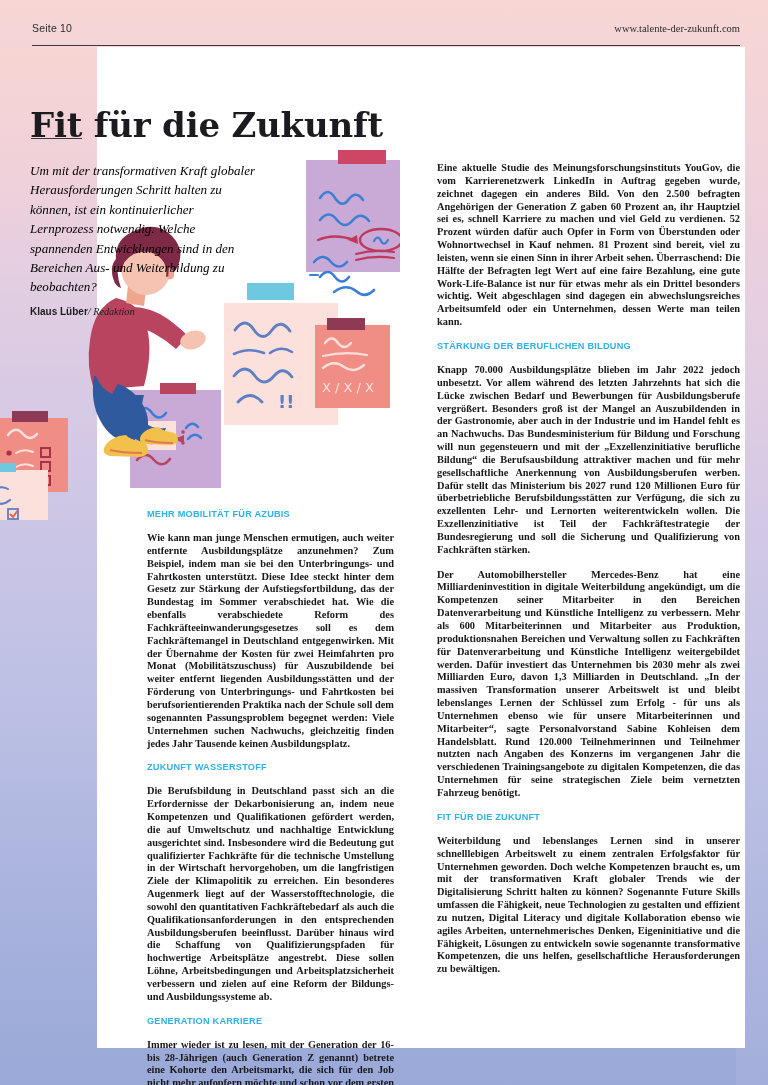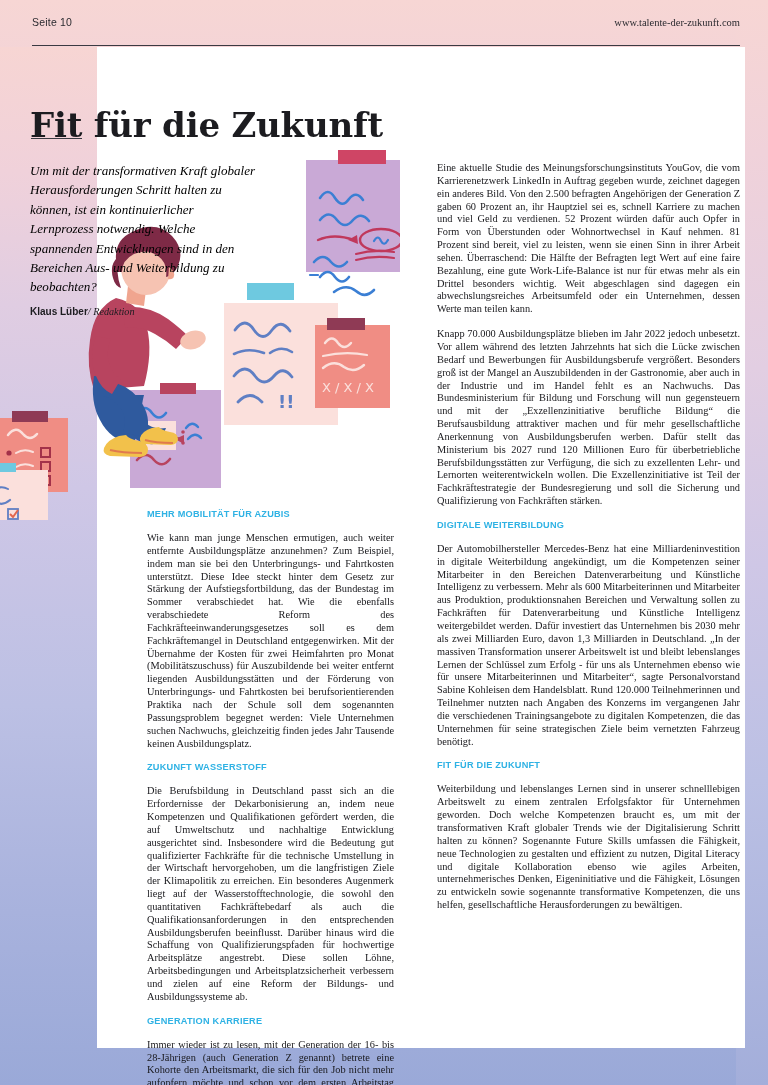--- a/index.html
+++ b/index.html
@@ -34,21 +34,21 @@
   
   .pageheader {
     position: absolute;
     top: 18px; left: 32px; right: 28px;
     height: 28px;
     z-index: 6;
     border-bottom: 1.6px solid #3a3a42;
     display: flex;
     align-items: flex-end;
     justify-content: space-between;
-    padding-bottom: 17px;
+    padding-bottom: 11px;
   }
   .pageheader .pnum {
     font-family: "Liberation Sans", sans-serif;
     font-size: 10.5px;
     letter-spacing: .2px;
     color: #2b2b30;
   }
   .pageheader .purl {
     font-family: "Liberation Serif", serif;
     font-size: 10.5px;
@@ -158,20 +158,21 @@
     color: #2fb2e4;
     text-transform: uppercase;
     text-align: left;
     margin: 0 0 2.5px 0;
     line-height: 12px;
   }
   .col p {
     margin: 12px 0 0 0;
     text-align: justify;
     hyphens: auto;
+    font-weight: bold;
     -webkit-hyphens: auto;
   }
   .col .blk { margin-bottom: 11px; }
   .col .blk:last-child { margin-bottom: 0; }
   .col p.first-para { margin-top: 0; }
 </style>
 </head>
 <body>
 
 <div class="right-strip"></div>
@@ -320,23 +321,23 @@
     <div class="sec-head">GENERATION KARRIERE</div>
     <p>Immer wieder ist zu lesen, mit der Generation der 16- bis 28-Jährigen (auch Generation Z genannt) betrete eine Kohorte den Arbeitsmarkt, die sich für den Job nicht mehr aufopfern möchte und schon vor dem ersten Arbeitstag innerlich gekündigt hat und das sogenannte Quiet Quitting als Lebensform zelebriert.</p>
   </div>
 </div>
 
 <div class="col col-right">
   <div class="blk">
     <p class="first-para">Eine aktuelle Studie des Meinungsforschungsinstituts YouGov, die vom Karrierenetzwerk LinkedIn in Auftrag gegeben wurde, zeichnet dagegen ein anderes Bild. Von den 2.500 befragten Angehörigen der Generation Z gaben 60 Prozent an, ihr Hauptziel sei es, schnell Karriere zu machen und viel Geld zu verdienen. 52 Prozent würden dafür auch Opfer in Form von Überstunden oder Wohnortwechsel in Kauf nehmen. 81 Prozent sind bereit, viel zu leisten, wenn sie einen Sinn in ihrer Arbeit sehen. Überraschend: Die Hälfte der Befragten legt Wert auf eine faire Bezahlung, eine gute Work-Life-Balance ist nur für etwas mehr als ein Drittel besonders wichtig. Weit abgeschlagen sind dagegen ein abwechslungsreiches Arbeitsumfeld oder ein Unternehmen, dessen Werte man teilen kann.</p>
   </div>
   <div class="blk">
+    <div class="sec-head">STÄRKUNG DER BERUFLICHEN BILDUNG</div>
     <p>Knapp 70.000 Ausbildungsplätze blieben im Jahr 2022 jedoch unbesetzt. Vor allem während des letzten Jahrzehnts hat sich die Lücke zwischen Bedarf und Bewerbungen für Ausbildungsberufe vergrößert. Besonders groß ist der Mangel an Auszubildenden in der Gastronomie, aber auch in der Industrie und im Handel fehlt es an Nachwuchs. Das Bundesministerium für Bildung und Forschung will nun gegensteuern und mit der „Exzellenzinitiative berufliche Bildung“ die Berufsausbildung attraktiver machen und für mehr gesellschaftliche Anerkennung von Ausbildungsberufen werben. Dafür stellt das Ministerium bis 2027 rund 120 Millionen Euro für überbetriebliche Berufsbildungsstätten zur Verfügung, die sich zu exzellenten Lehr- und Lernorten weiterentwickeln wollen. Die Exzellenzinitiative ist Teil der Fachkräftestrategie der Bundesregierung und soll die Sicherung und Qualifizierung von Fachkräften stärken.</p>
   </div>
   <div class="blk">
-    <div class="sec-head">DIGITALE WEITERBILDUNG</div>
     <p>Der Automobilhersteller Mercedes-Benz hat eine Milliardeninvestition in digitale Weiterbildung angekündigt, um die Kompetenzen seiner Mitarbeiter in den Bereichen Datenverarbeitung und Künstliche Intelligenz zu verbessern. Mehr als 600 Mitarbeiterinnen und Mitarbeiter aus Produktion, produktionsnahen Bereichen und Verwaltung sollen zu Fachkräften für Datenverarbeitung und Künstliche Intelligenz weitergebildet werden. Dafür investiert das Unternehmen bis 2030 mehr als zwei Milliarden Euro, davon 1,3 Milliarden in Deutschland. „In der massiven Transformation unserer Arbeitswelt ist und bleibt lebenslanges Lernen der Schlüssel zum Erfolg - für uns als Unternehmen ebenso wie für unsere Mitarbeiterinnen und Mitarbeiter“, sagte Personalvorstand Sabine Kohleisen dem Handelsblatt. Rund 120.000 Teilnehmerinnen und Teilnehmer nutzten nach Angaben des Konzerns im vergangenen Jahr die verschiedenen Trainingsangebote zu digitalen Kompetenzen, die das Unternehmen für seine strategischen Ziele beim vernetzten Fahrzeug benötigt.</p>
   </div>
   <div class="blk">
     <div class="sec-head">FIT FÜR DIE ZUKUNFT</div>
     <p>Weiterbildung und lebenslanges Lernen sind in unserer schnelllebigen Arbeitswelt zu einem zentralen Erfolgsfaktor für Unternehmen geworden. Doch welche Kompetenzen braucht es, um mit der transformativen Kraft globaler Trends wie der Digitalisierung Schritt halten zu können? Sogenannte Future Skills umfassen die Fähigkeit, neue Technologien zu gestalten und effizient zu nutzen, Digital Literacy und digitale Kollaboration ebenso wie agiles Arbeiten, unternehmerisches Denken, Eigeninitiative und die Fähigkeit, Lösungen zu entwickeln sowie sogenannte transformative Kompetenzen, die uns helfen, gesellschaftliche Herausforderungen zu bewältigen.</p>
   </div>
 </div>
 
 </body></html>

